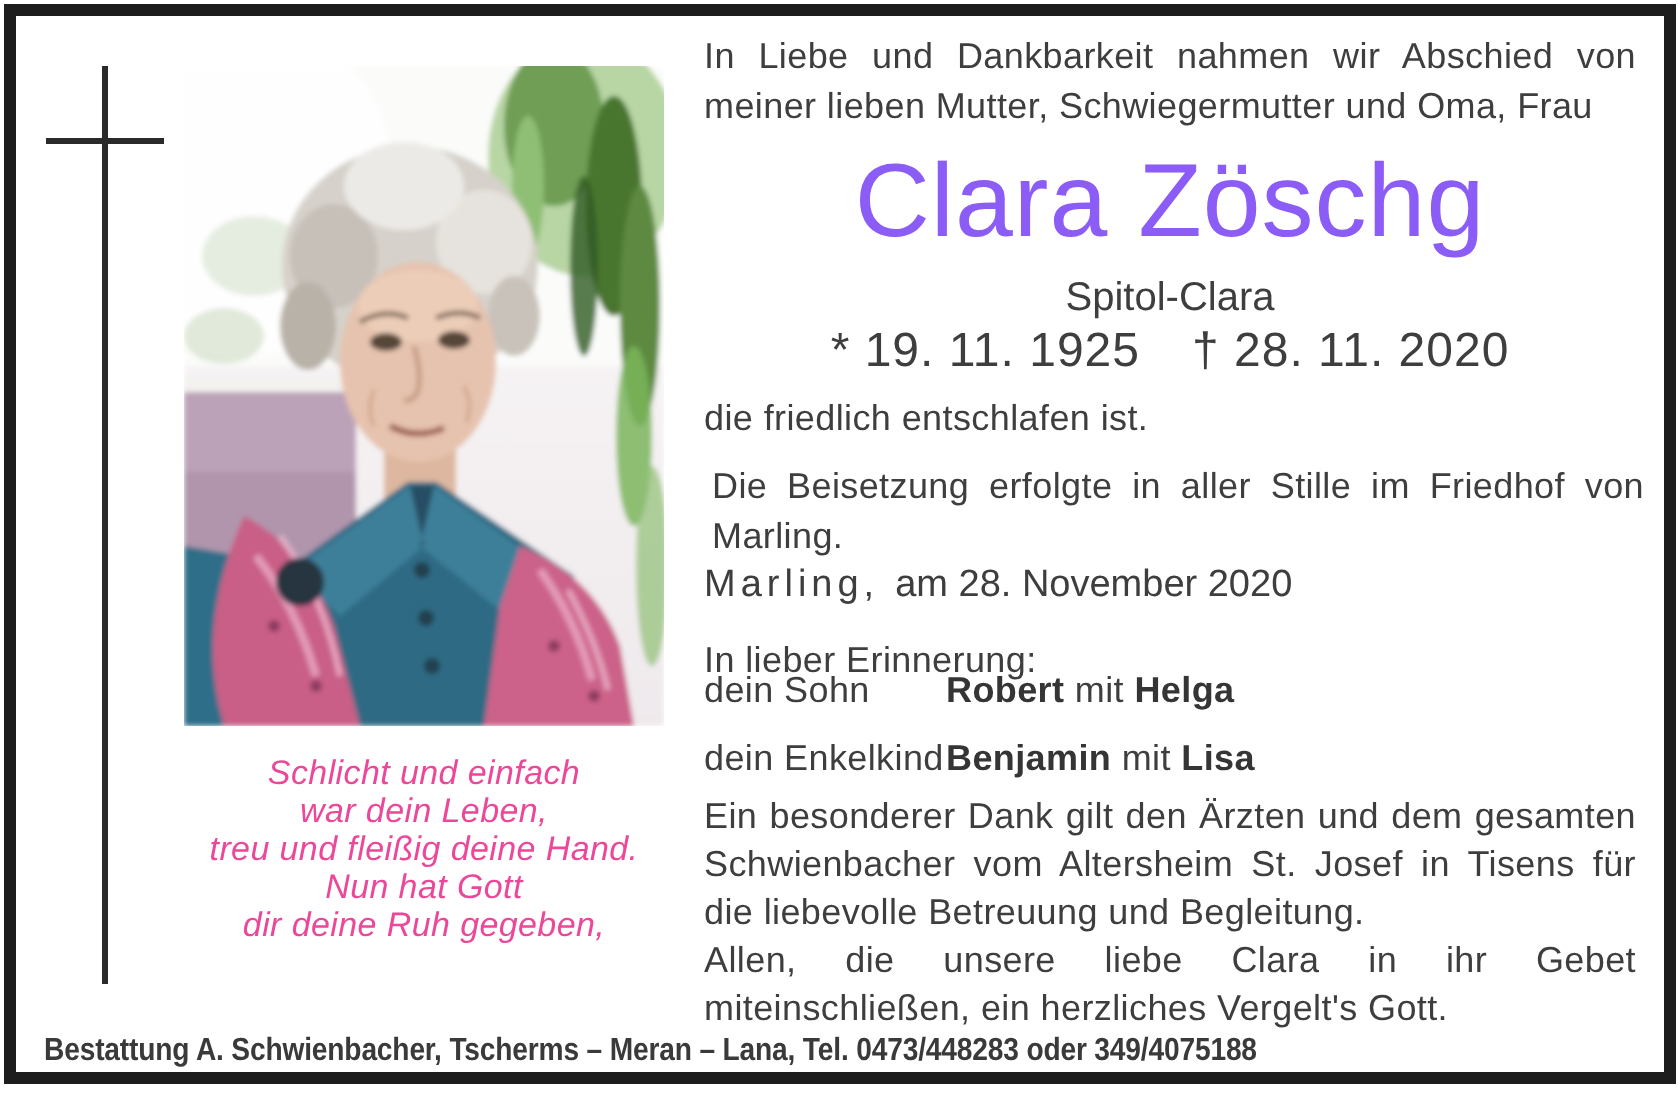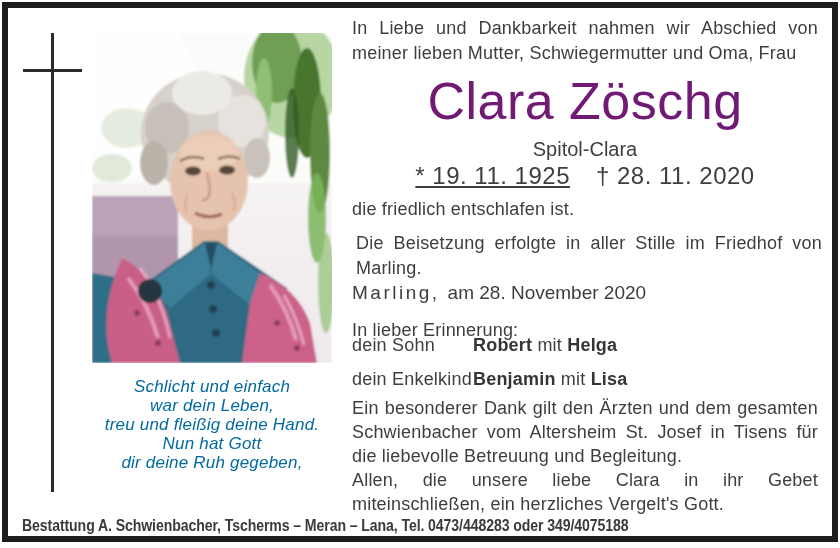--- a/index.html
+++ b/index.html
@@ -15,34 +15,34 @@
   
   .cross-v{position:absolute;left:51px;top:33px;width:3px;height:459px;background:#2b2b2b;}
   .cross-h{position:absolute;left:23px;top:69px;width:59px;height:3px;background:#2b2b2b;}
   
   .photo{position:absolute;left:92px;top:33px;width:240px;height:330px;overflow:hidden;}
   .photo svg{display:block;}
   
   .verse{
     position:absolute;left:72px;top:377px;width:280px;
     text-align:center;font-style:italic;font-size:17px;line-height:19px;
-    color:#0369a1;letter-spacing:.2px;
+    color:#ec4899;letter-spacing:.2px;
   }
   .verse span{display:block;}
   
   .rc{position:absolute;left:352px;width:466px;}
   .body-txt{font-size:18px;line-height:25px;letter-spacing:.2px;}
   .just{text-align:justify;}
   .deceased-name{
     top:73px;text-align:center;font-size:52px;line-height:56px;
-    font-weight:300;color:#701a75;letter-spacing:.5px;white-space:nowrap;
+    font-weight:300;color:#8b5cf6;letter-spacing:.5px;white-space:nowrap;
   }
   .nickname{top:138px;text-align:center;font-size:20px;line-height:22px;}
   .dates{top:162px;text-align:center;font-size:24px;line-height:27px;letter-spacing:.5px;}
-  .dates .birth{margin-right:26px;text-decoration:underline;}
+  .dates .birth{margin-right:26px;}
   .dateline{top:281px;font-size:19px;line-height:24px;}
   .dateline .place{letter-spacing:2.5px;margin-right:8px;}
   .rem-heading{top:318px;}
   .entry{position:absolute;left:352px;width:466px;font-size:18px;line-height:22px;letter-spacing:.2px;}
   .entry .who{display:inline-block;width:121px;}
   .entry b{font-weight:bold;color:#353535;}
   .footer{
     position:absolute;left:22px;top:517px;width:800px;
     font-size:16px;font-weight:bold;color:#3a3a3a;letter-spacing:-.1px;
   }

